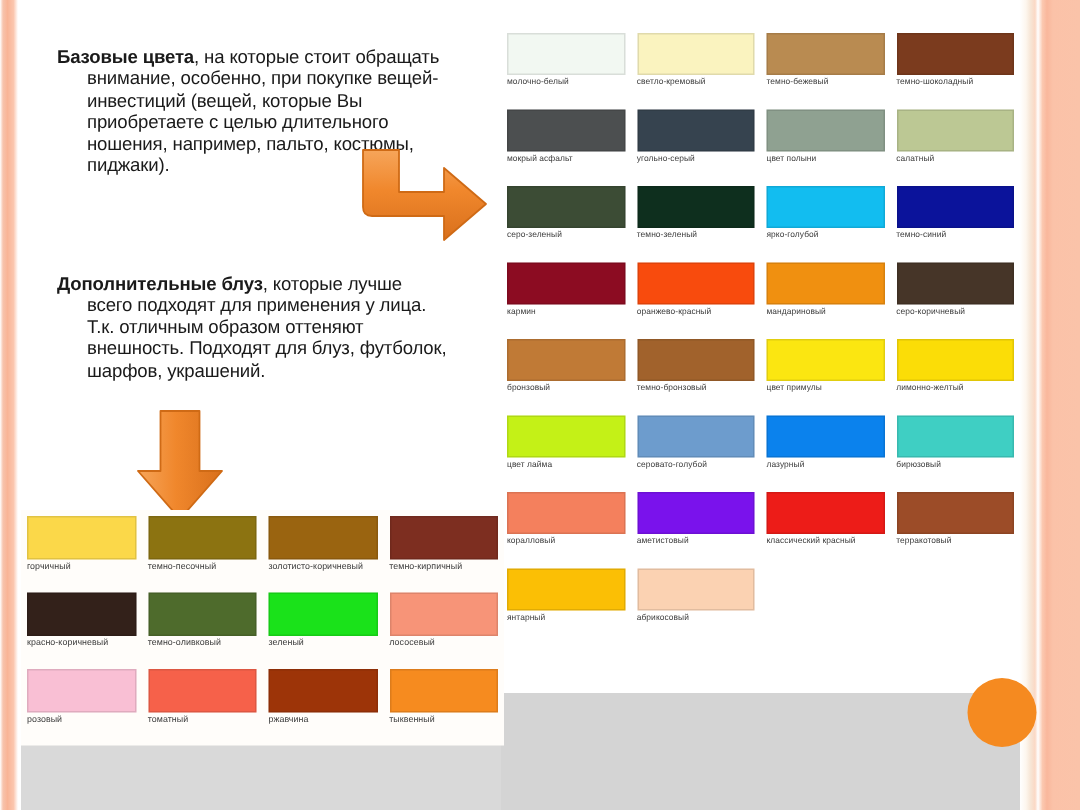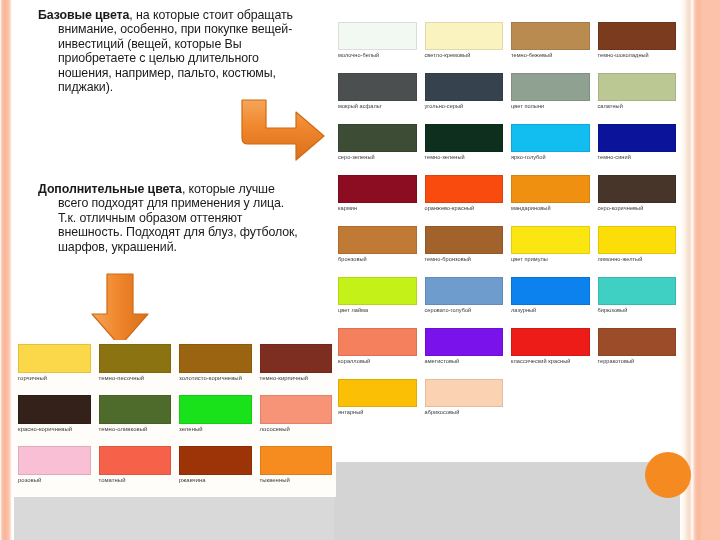--- a/index.html
+++ b/index.html
@@ -47,21 +47,21 @@
   
   .text-block {
     position: absolute;
     color: #1a1a1a;
     font-size: 12.4px;
     line-height: 14.4px;
     letter-spacing: -0.1px;
   }
   .text-block .head { font-weight: bold; }
   .text-block p { text-indent: -20px; margin-left: 20px; }
-  #para-basic  { left: 38px; top: 8px;  width: 262px; }
+  #para-basic  { left: 38px; top: 31px;  width: 262px; }
   #para-extra  { left: 38px; top: 182px; width: 262px; }
 
   
   .arrow { position: absolute; }
   #arrow-bent  { left: 218px; top: 98px; }
   #arrow-down  { left: 88px;  top: 272px; }
 
   
   .grid {
     position: absolute;
@@ -115,21 +115,21 @@
   <div class="dot-orange"></div>
 
   <div class="text-block" id="para-basic">
     <p>
       <span class="head">Базовые цвета</span><span>, на которые стоит обращать внимание, особенно, при покупке вещей-инвестиций (вещей, которые Вы приобретаете с целью длительного ношения, например, пальто, костюмы, пиджаки).</span>
     </p>
   </div>
 
   <div class="text-block" id="para-extra">
     <p>
-      <span class="head">Дополнительные цвета</span><span>, которые лучше всего подходят для применения у лица. Т.к. отличным образом оттеняют внешность. Подходят для блуз, футболок, шарфов, украшений.</span>
+      <span class="head">Дополнительные блуз</span><span>, которые лучше всего подходят для применения у лица. Т.к. отличным образом оттеняют внешность. Подходят для блуз, футболок, шарфов, украшений.</span>
     </p>
   </div>
 
   <div class="arrow" id="arrow-bent">
     <svg width="110" height="66" viewBox="0 0 110 66">
       <defs>
         <linearGradient id="gbent" x1="0" y1="0" x2="0" y2="1">
           <stop offset="0%" stop-color="#f6a55a"></stop>
           <stop offset="45%" stop-color="#f0872c"></stop>
           <stop offset="100%" stop-color="#d9701c"></stop>

